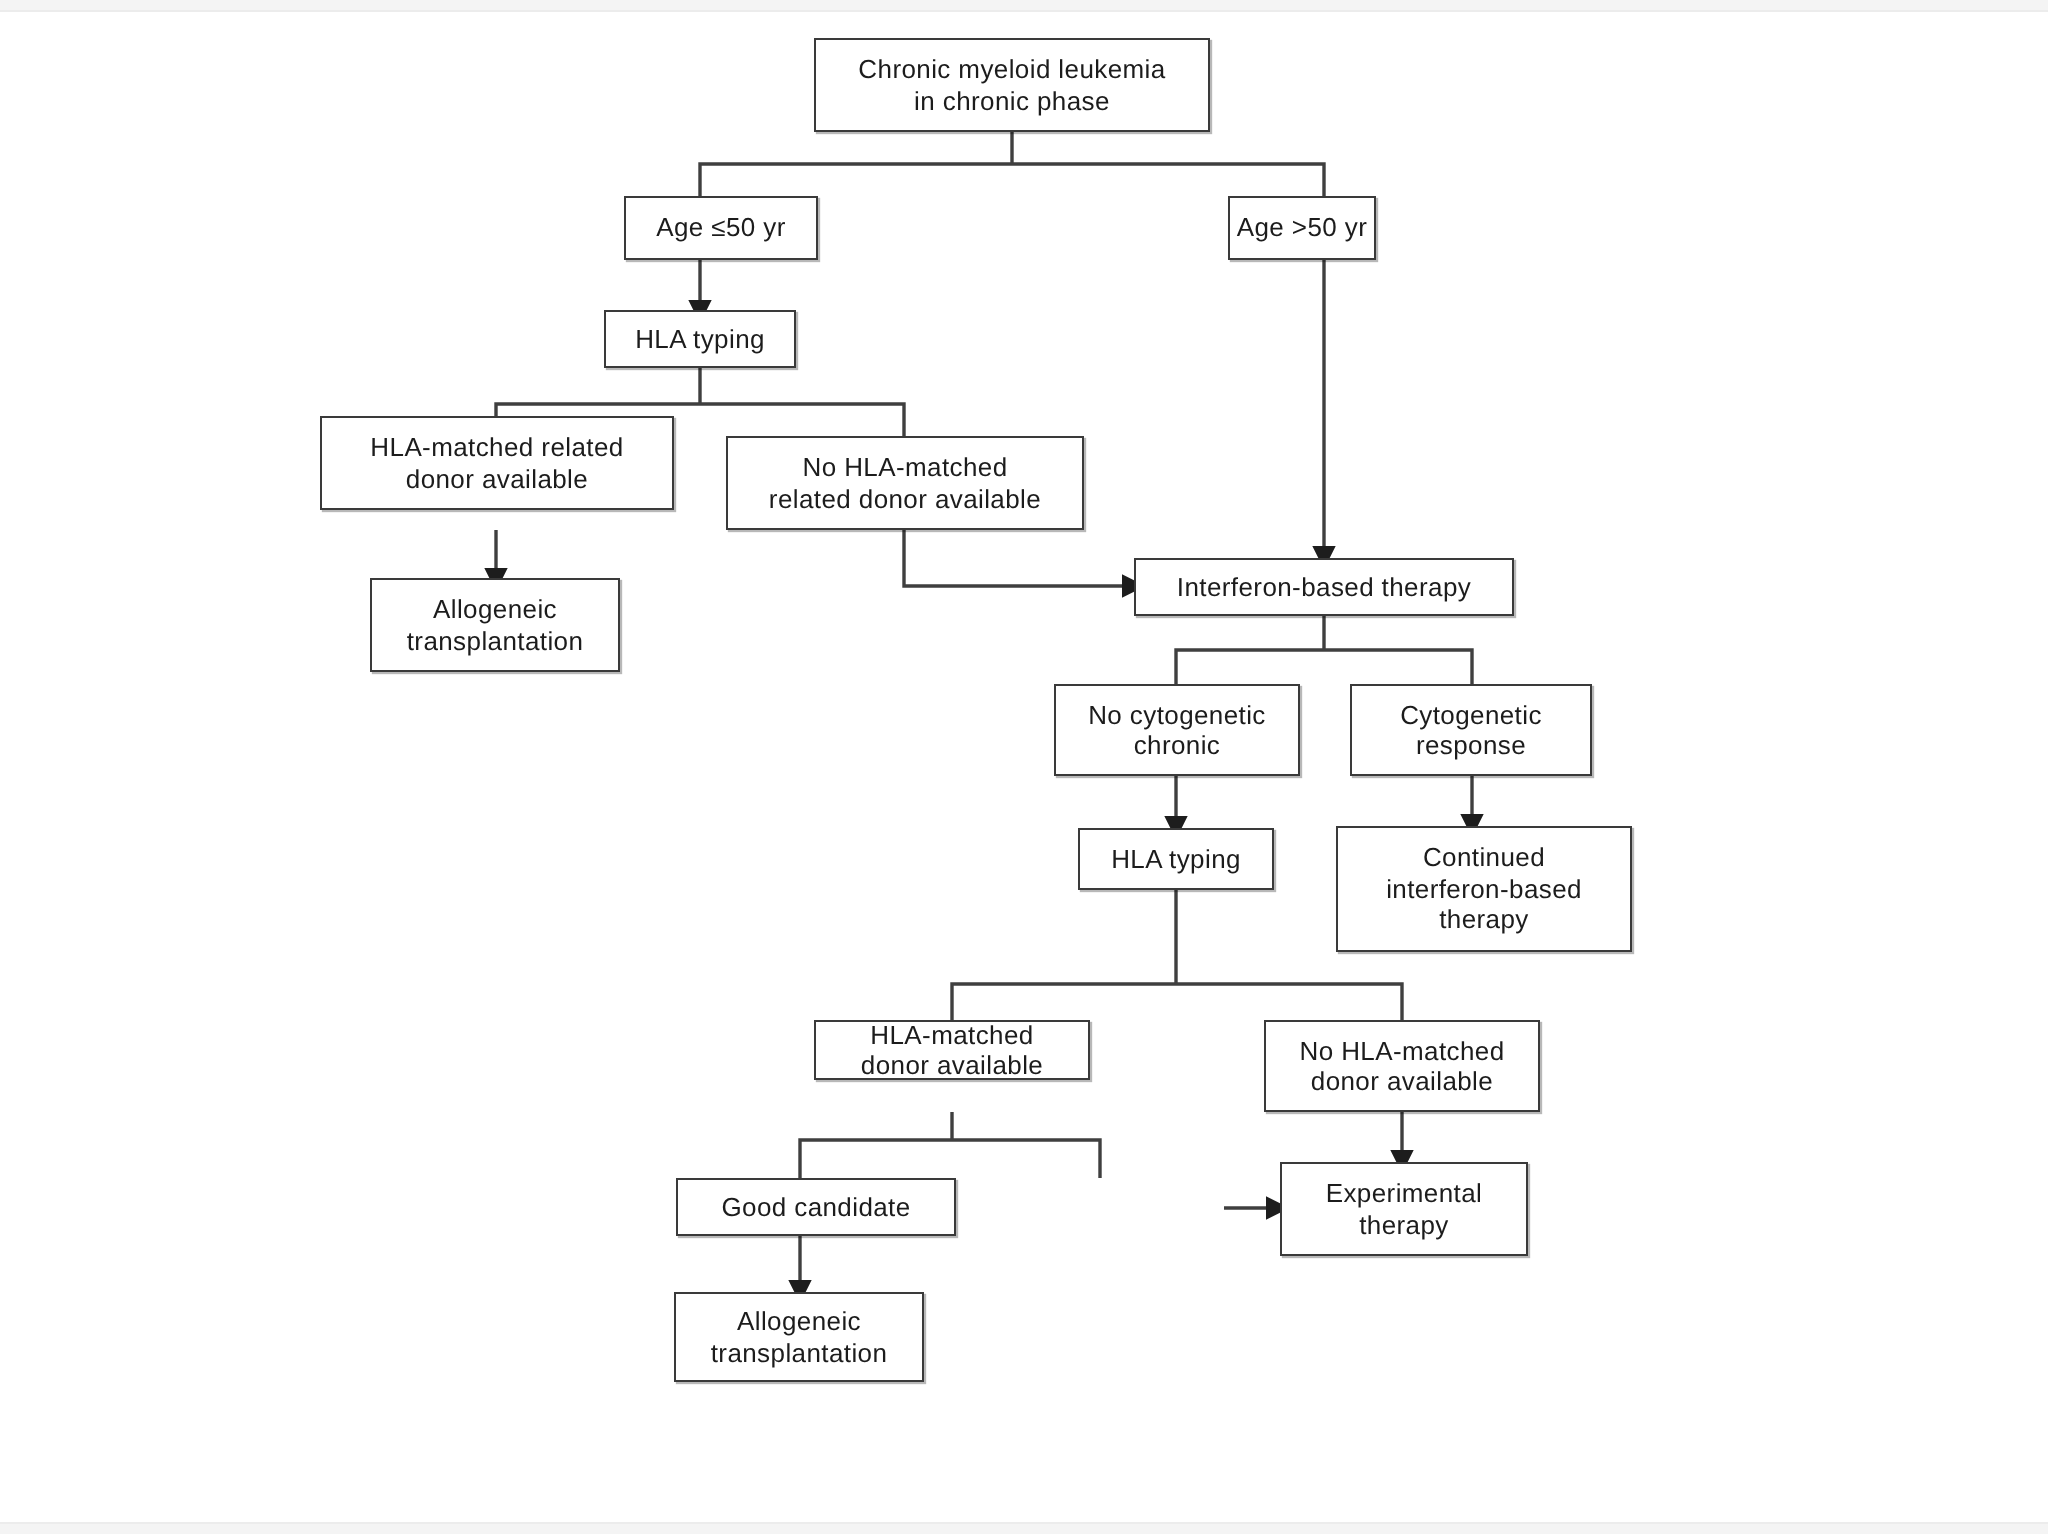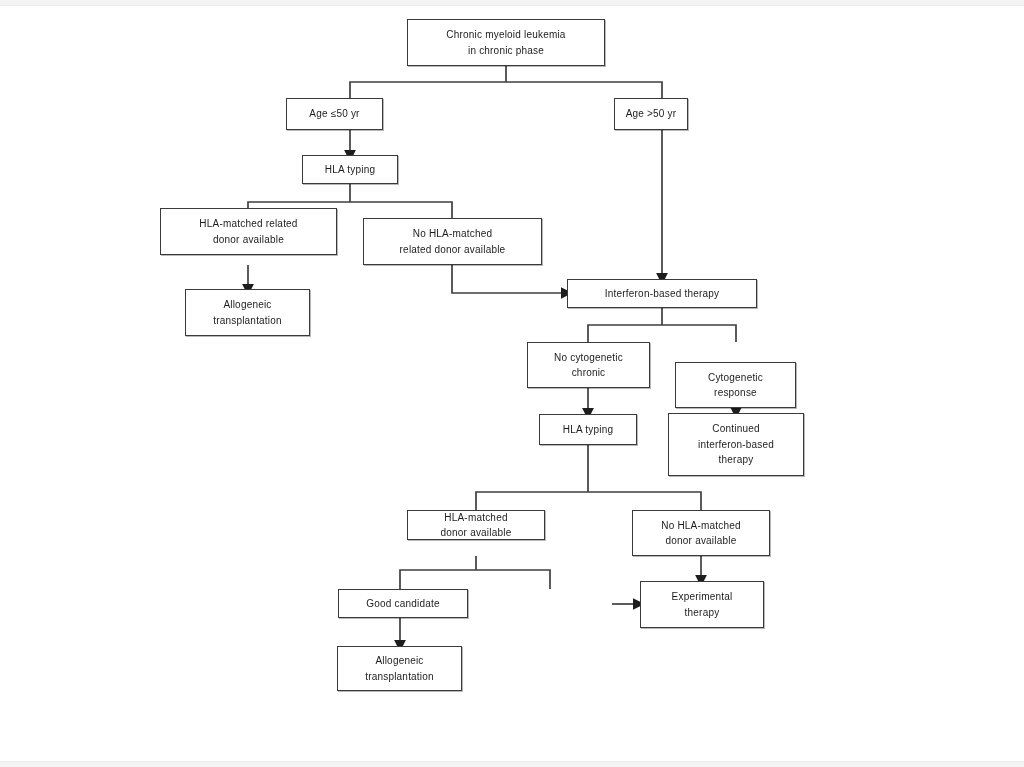--- a/index.html
+++ b/index.html
@@ -24,21 +24,21 @@
     position: absolute;
     left: 0; top: 0;
     width: 1024px; height: 767px;
   }
   .node {
     position: absolute;
     box-sizing: border-box;
     border: 1.8px solid #3a3a3a;
     background: #ffffff;
     color: #1c1c1c;
-    font-size: 10px;
+    font-size: 13px;
     line-height: 15.5px;
     letter-spacing: 0.2px;
     display: flex;
     align-items: center;
     justify-content: center;
     text-align: center;
     white-space: pre-line;
     box-shadow: 1px 1px 0.5px rgba(0,0,0,0.28);
   }
 </style>
@@ -70,56 +70,56 @@
       <path marker-end="url(#arrow)" d="M736 388 V408"></path>
       <path marker-end="url(#arrow)" d="M701 556 V576"></path>
       <path marker-end="url(#arrow)" d="M400 618 V641"></path>
       <path marker-end="url(#arrow)" d="M612 604 H634"></path>
     </g>
   </svg>
 
   <div class="node" style="left:407px; top:19px;  width:198px; height:47px;">Chronic myeloid leukemia
 in chronic phase</div>
 
-  <div class="node" style="left:286px; top:98px;  width:97px;  height:32px;">Age ≤50 yr</div>
+  <div class="node" style="left:312px; top:98px;  width:97px;  height:32px;">Age ≤50 yr</div>
 
   <div class="node" style="left:614px; top:98px;  width:74px;  height:32px;">Age &gt;50 yr</div>
 
   <div class="node" style="left:302px; top:155px; width:96px;  height:29px;">HLA typing</div>
 
   <div class="node" style="left:160px; top:208px; width:177px; height:47px;">HLA-matched related
 donor available</div>
 
   <div class="node" style="left:363px; top:218px; width:179px; height:47px;">No HLA-matched
 related donor available</div>
 
   <div class="node" style="left:185px; top:289px; width:125px; height:47px;">Allogeneic
 transplantation</div>
 
   <div class="node" style="left:567px; top:279px; width:190px; height:29px;text-align:center;">Interferon-based therapy</div>
 
   <div class="node" style="left:527px; top:342px; width:123px; height:46px;">No cytogenetic
 chronic</div>
 
-  <div class="node" style="left:675px; top:342px; width:121px; height:46px;margin-top:20px;">Cytogenetic
+  <div class="node" style="left:675px; top:342px; width:121px; height:46px;">Cytogenetic
 response</div>
 
   <div class="node" style="left:539px; top:414px; width:98px;  height:31px;">HLA typing</div>
 
-  <div class="node" style="left:668px; top:413px; width:136px; height:63px;">Continued
+  <div class="node" style="left:668px; top:413px; width:148px; height:63px;">Continued
 interferon-based
 therapy</div>
 
   <div class="node" style="left:407px; top:510px; width:138px; height:30px;">HLA-matched
 donor available</div>
 
   <div class="node" style="left:632px; top:510px; width:138px; height:46px;">No HLA-matched
 donor available</div>
 
-  <div class="node" style="left:338px; top:589px; width:130px; height:29px;">Good candidate</div>
+  <div class="node" style="left:338px; top:589px; width:140px; height:29px;">Good candidate</div>
 
 
   <div class="node" style="left:640px; top:581px; width:124px; height:47px;">Experimental
 therapy</div>
 
   <div class="node" style="left:337px; top:646px; width:125px; height:45px;">Allogeneic
 transplantation</div>
 
 </div>
 

